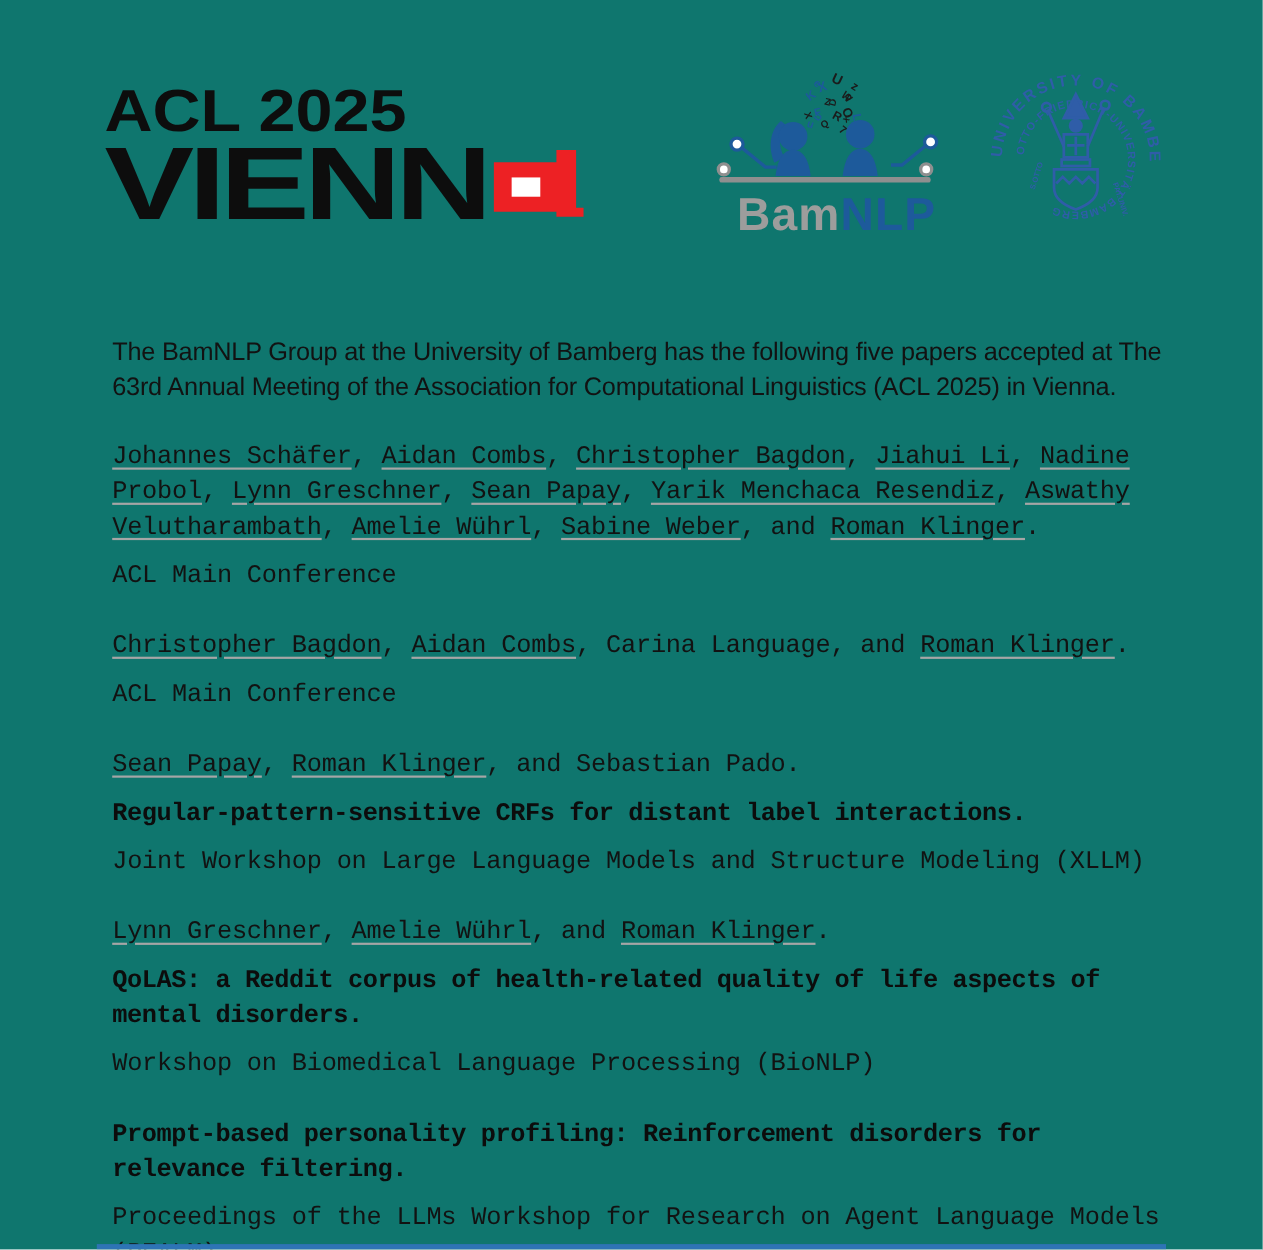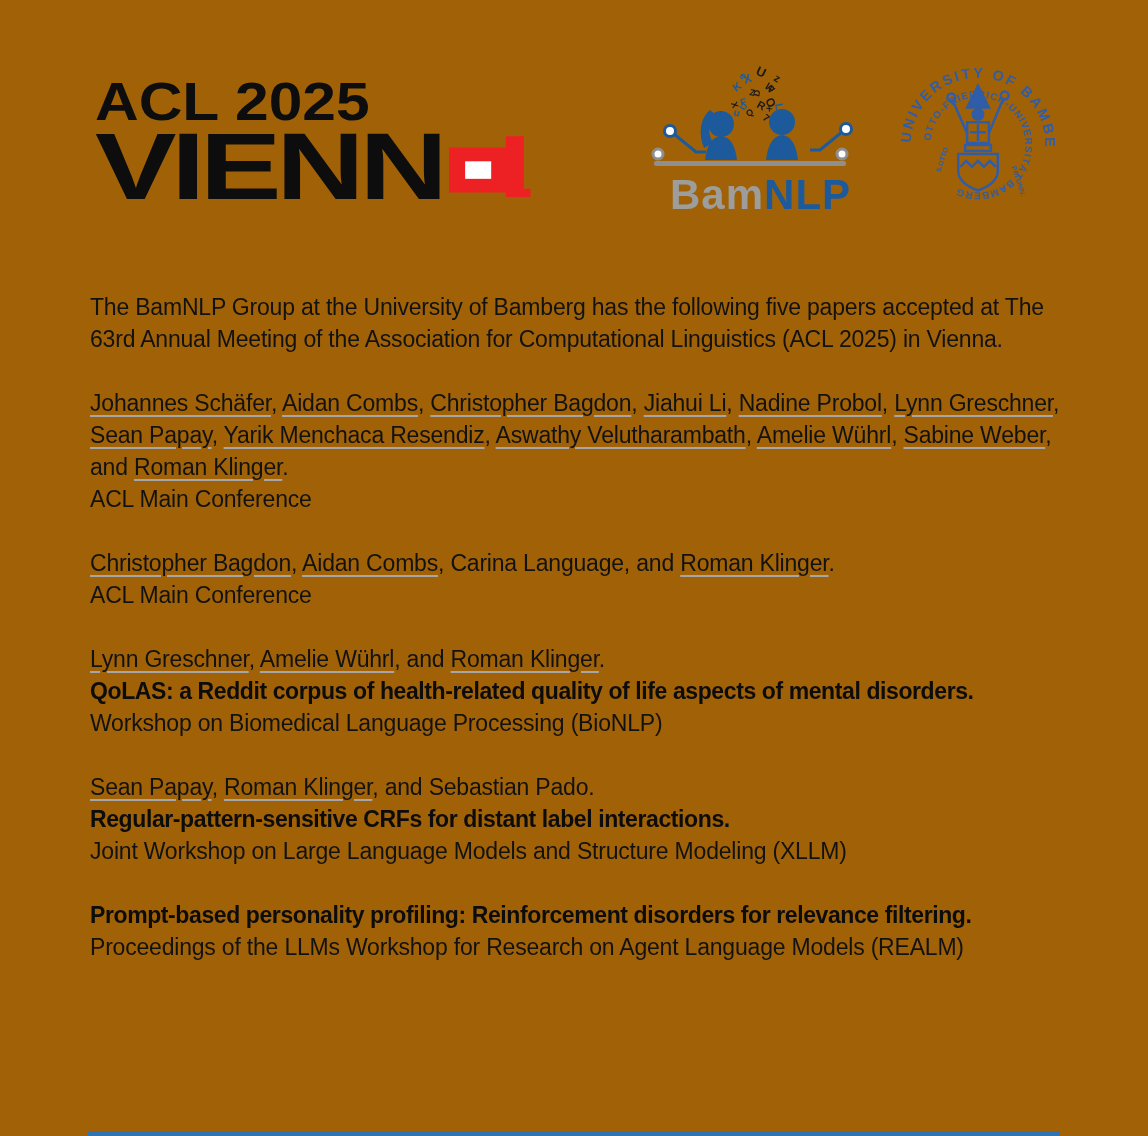--- a/index.html
+++ b/index.html
@@ -1,34 +1,34 @@
 <!DOCTYPE html>
 <html><head>
 <meta charset="utf-8">
 <style>
   html,body{margin:0;padding:0;background:#ffffff;}
-  .page{position:relative;width:1148px;height:1136px;background:#a16207;overflow:hidden;
+  .page{position:relative;width:1148px;height:1136px;background:#0f766e;overflow:hidden;
         font-family:"Liberation Sans", sans-serif;color:#111;}
 
   
   .acl-logo{position:absolute;left:95px;top:74px;}
   .acl-line1{font-size:54px;font-weight:bold;color:#0d0d0d;line-height:1.0;
              transform:scaleX(1.12);transform-origin:left bottom;letter-spacing:0px;white-space:nowrap;}
   .acl-line2{display:flex;align-items:flex-end;transform:scaleX(1.30);transform-origin:left top;
              font-size:94px;font-weight:bold;color:#0d0d0d;letter-spacing:-4px;line-height:0.82;white-space:nowrap;}
   .acl-line2 svg{margin-left:5px;margin-bottom:3px;display:block;}
 
   .bamnlp-logo{position:absolute;left:648px;top:62px;}
   .uni-seal{position:absolute;left:882px;top:56px;}
 
   
   .content{position:absolute;left:90px;top:291px;width:985px;
            font-size:23px;line-height:32px;letter-spacing:-0.2px;color:#121212;}
-  .content p{margin:0;}
-  .paper{margin-top:32px;}
+  .content p{margin:12px;}
+  .paper{margin-top:32px;font-family:Liberation Mono, monospace;}
   .paper .title{font-weight:bold;letter-spacing:-0.4px;color:#0c0c0c;}
   .author.linked{text-decoration:underline;text-decoration-color:#a6a6a6;
                  text-decoration-thickness:2px;text-underline-offset:4px;}
 
   
   .footer-bar{position:absolute;left:88px;bottom:0;width:972px;height:5px;background:#2e74b5;}
 </style>
 </head>
 <body>
 
@@ -126,29 +126,29 @@
       <p class="authors"><span class="author linked">Johannes Schäfer</span>, <span class="author linked">Aidan Combs</span>, <span class="author linked">Christopher Bagdon</span>, <span class="author linked">Jiahui Li</span>, <span class="author linked">Nadine Probol</span>, <span class="author linked">Lynn Greschner</span>, <span class="author linked">Sean Papay</span>, <span class="author linked">Yarik Menchaca Resendiz</span>, <span class="author linked">Aswathy Velutharambath</span>, <span class="author linked">Amelie Wührl</span>, <span class="author linked">Sabine Weber</span>, and <span class="author linked">Roman Klinger</span>.</p>
       <p class="venue">ACL Main Conference</p>
     </div>
 
     <div class="paper">
       <p class="authors"><span class="author linked">Christopher Bagdon</span>, <span class="author linked">Aidan Combs</span>, <span class="author">Carina Language</span>, and <span class="author linked">Roman Klinger</span>.</p>
       <p class="venue">ACL Main Conference</p>
     </div>
 
     <div class="paper">
+      <p class="authors"><span class="author linked">Sean Papay</span>, <span class="author linked">Roman Klinger</span>, and <span class="author">Sebastian Pado</span>.</p>
+      <p class="title">Regular-pattern-sensitive CRFs for distant label interactions.</p>
+      <p class="venue">Joint Workshop on Large Language Models and Structure Modeling (XLLM)</p>
+    </div>
+
+    <div class="paper">
       <p class="authors"><span class="author linked">Lynn Greschner</span>, <span class="author linked">Amelie Wührl</span>, and <span class="author linked">Roman Klinger</span>.</p>
       <p class="title">QoLAS: a Reddit corpus of health-related quality of life aspects of mental disorders.</p>
       <p class="venue">Workshop on Biomedical Language Processing (BioNLP)</p>
-    </div>
-
-    <div class="paper">
-      <p class="authors"><span class="author linked">Sean Papay</span>, <span class="author linked">Roman Klinger</span>, and <span class="author">Sebastian Pado</span>.</p>
-      <p class="title">Regular-pattern-sensitive CRFs for distant label interactions.</p>
-      <p class="venue">Joint Workshop on Large Language Models and Structure Modeling (XLLM)</p>
     </div>
 
     <div class="paper">
       <p class="title">Prompt-based personality profiling: Reinforcement disorders for relevance filtering.</p>
       <p class="venue">Proceedings of the LLMs Workshop for Research on Agent Language Models (REALM)</p>
     </div>
   </div>
   </div>
 
   <div class="footer-bar"></div>

